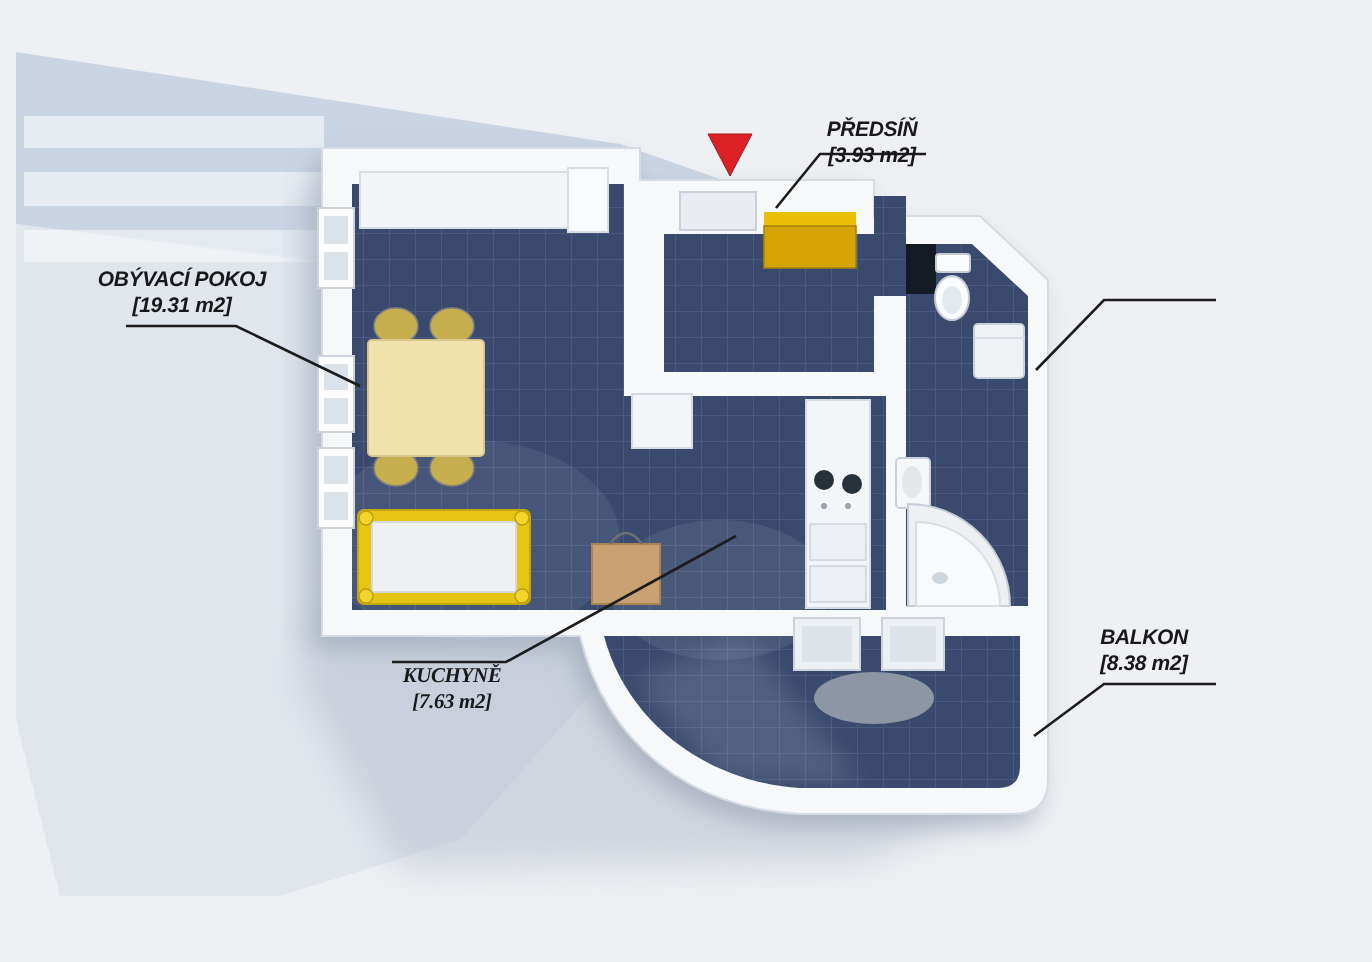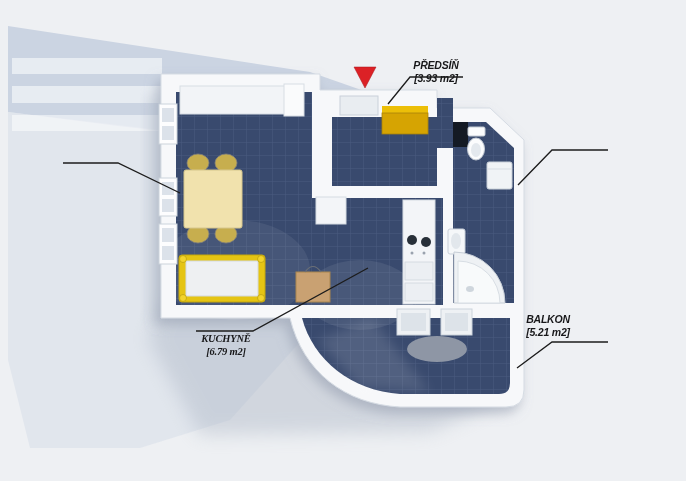--- a/index.html
+++ b/index.html
@@ -12,21 +12,21 @@
   .room-label{
     position:absolute;transform:translateX(-50%);
     text-align:center;font-weight:bold;font-style:italic;
     font-size:10.5px;line-height:12.5px;color:#18181a;
     letter-spacing:-0.2px;white-space:nowrap;pointer-events:none;z-index:5;
   }
   .lbl-predsin{left:436px;top:59px;}
   .lbl-obyvaci{left:91px;top:134px;}
   .lbl-koupelna{left:580px;top:118px;}
   .lbl-kuchyne{left:226px;top:333px;font-family:Liberation Serif, serif;}
-  .lbl-balkon{left:548px;top:313px;}
+  .lbl-balkon{left:572px;top:313px;}
   .disclaimer{
     position:absolute;left:6px;top:459px;z-index:5;
     font-weight:bold;font-style:italic;font-size:11px;
     letter-spacing:-0.2px;color:#1d1d20;
   }
 </style>
 </head>
 <body>
 
 <div class="stage">
@@ -183,23 +183,27 @@
       <path d="M 608,342 H 552 L 517,368"></path>
     </g>
 
     <polygon points="354,67 376,67 365,88" fill="#dc2126" stroke="#a8161b" stroke-width="0.5"></polygon>
   </svg>
 
   <div class="room-label lbl-predsin">
     <div>PŘEDSÍŇ</div>
     <div>[3.93 m2]</div>
   </div>
+  <div class="room-label lbl-obyvaci">
+    <div>OBÝVACÍ POKOJ</div>
+    <div>[19.31 m2]</div>
+  </div>
   <div class="room-label lbl-kuchyne">
     <div>KUCHYNĚ</div>
-    <div>[6.79 m2]</div>
+    <div>[7.63 m2]</div>
   </div>
   <div class="room-label lbl-balkon">
     <div>BALKON</div>
-    <div>[5.21 m2]</div>
+    <div>[8.38 m2]</div>
   </div>
 
 
 </div>
 
 </body></html>

